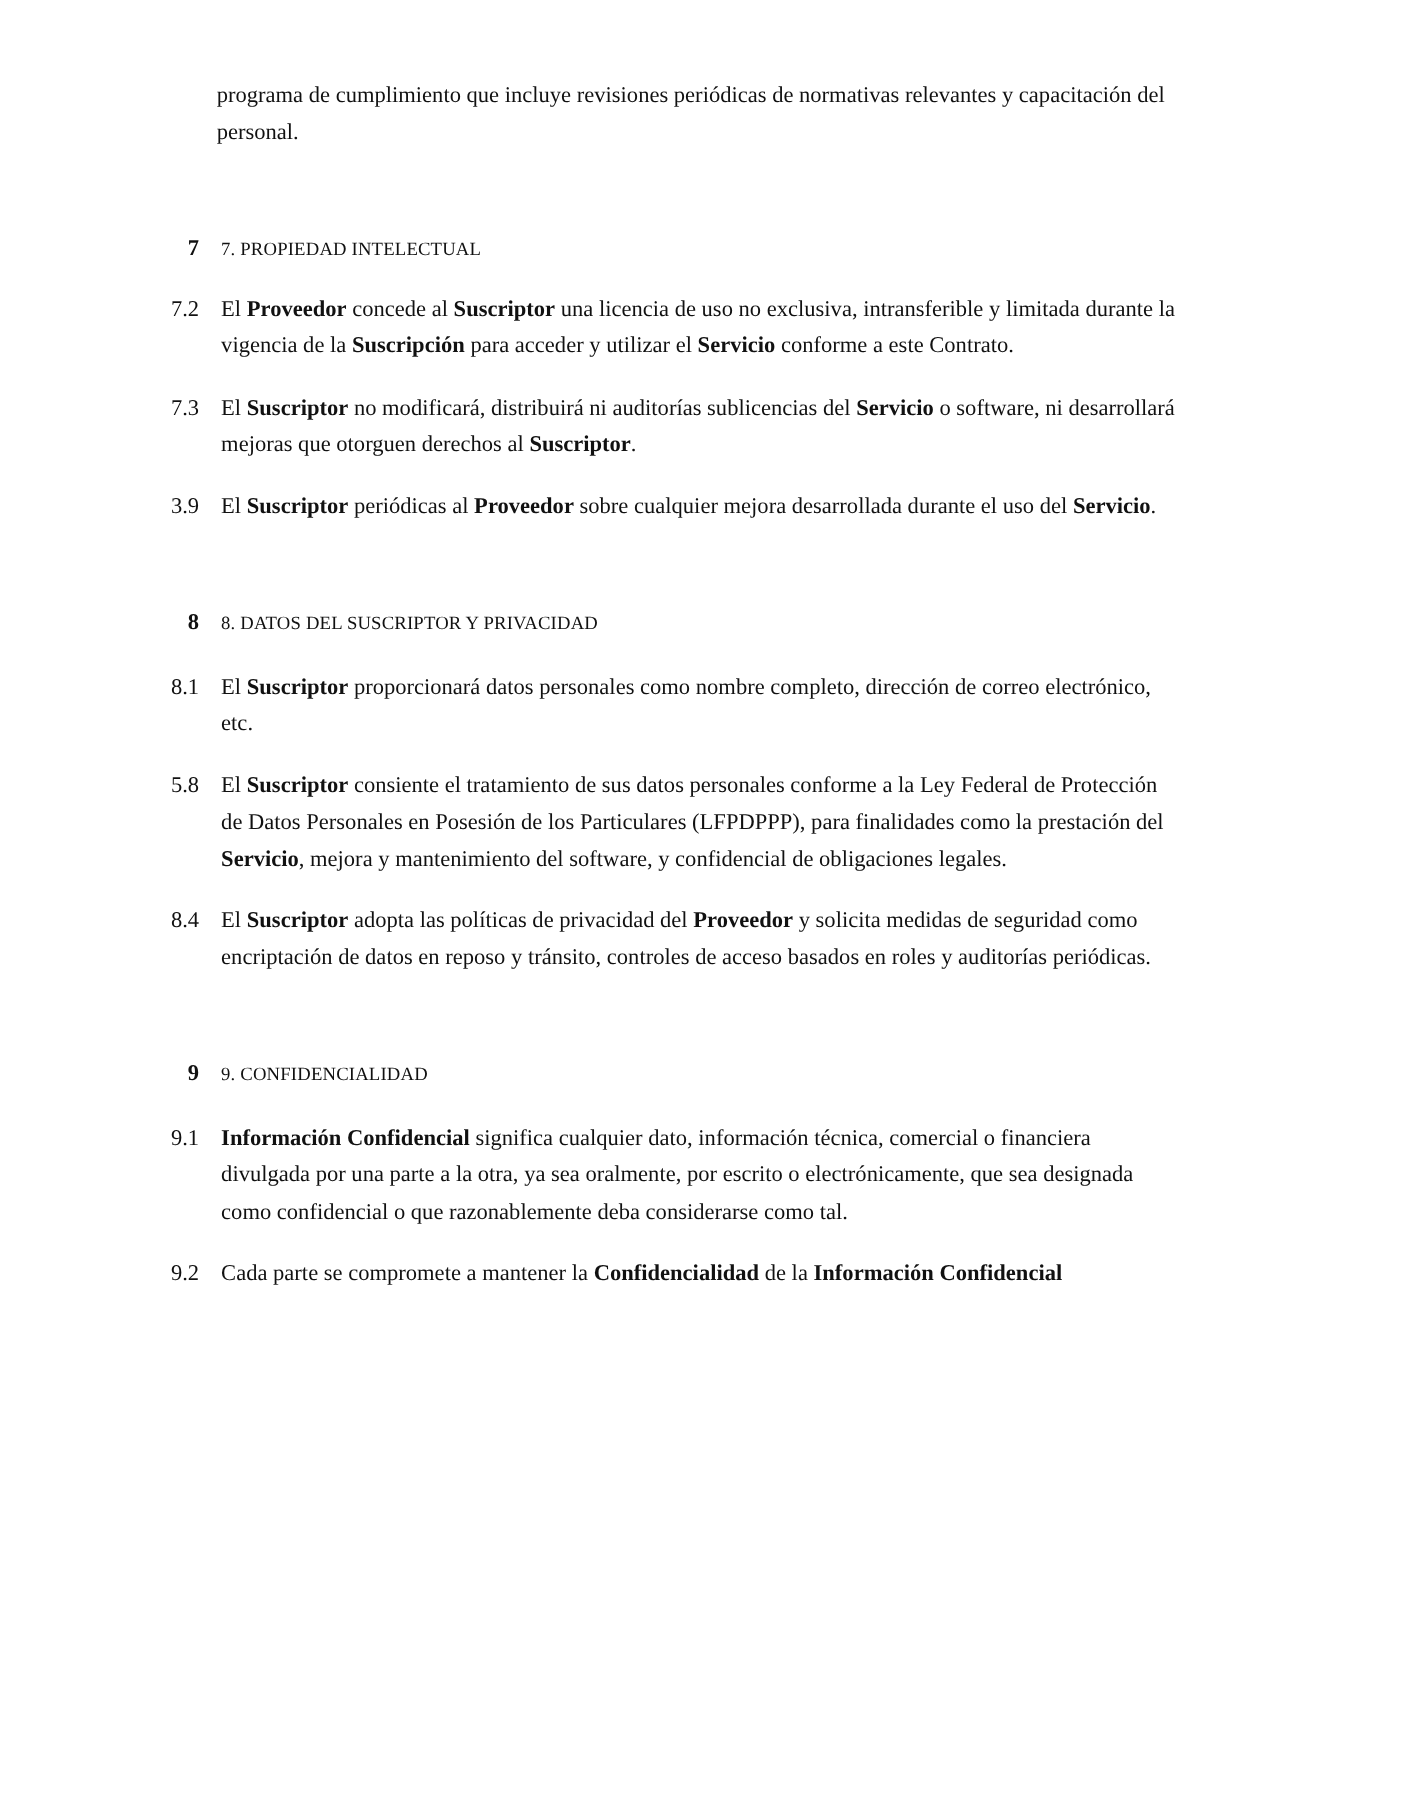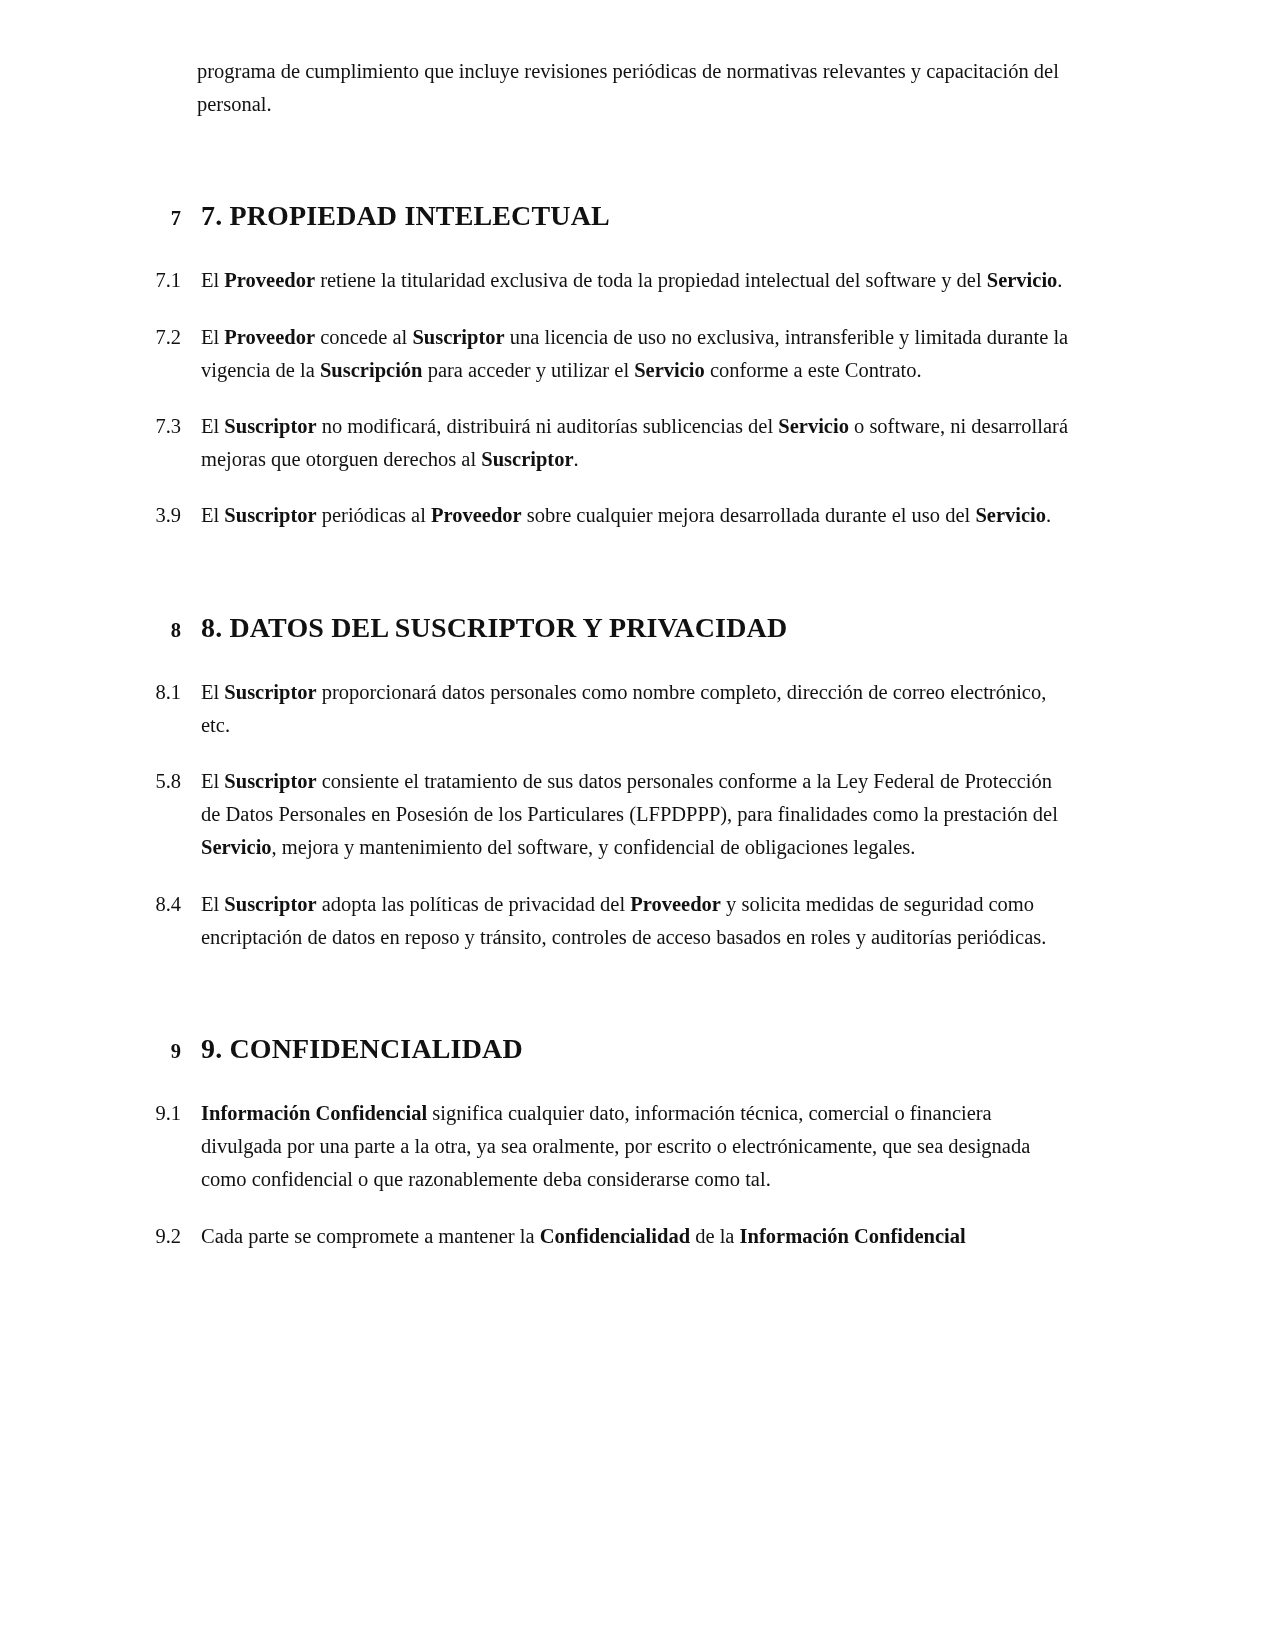--- a/index.html
+++ b/index.html
@@ -12,21 +12,21 @@
   body {
     font-family: "Liberation Serif", "DejaVu Serif", serif;
     color: #111111;
     -webkit-font-smoothing: antialiased;
   }
 
   .page {
     position: relative;
     width: 1275px;
     height: 1440px;
-    margin: 0 auto;
+    margin: 16px auto;
     background: #ffffff;
     overflow: hidden;
     box-sizing: border-box;
     padding: 55px 185px 0 145px;
   }
 
   .doc-body {
     width: 930px;
   }
 
@@ -52,22 +52,22 @@
     flex: 0 0 36px;
     text-align: right;
     font-weight: bold;
     font-size: 20.5px;
     line-height: 1.5;
     letter-spacing: 0.1px;
   }
 
   .section-head .title {
     margin-left: 20px;
-    font-weight: bold;
-    font-size: 28px;
+    font-weight: normal;
+    font-size: 17px;
     line-height: 1.5;
     letter-spacing: 0.15px;
   }
 
   
   .clause {
     display: flex;
     align-items: baseline;
     margin-top: 23px;
   }
@@ -110,24 +110,20 @@
   <div class="doc-body">
 
     <p class="lead-para">programa de cumplimiento que incluye revisiones periódicas de normativas relevantes y capacitación del personal.</p>
 
     <div id="sections-root">
         <div class="section-block">
           <div class="section-head">
             <span class="num">7</span>
             <span class="title">7. PROPIEDAD INTELECTUAL</span>
           </div>
-          <div class="clause first-after-head">
-            <span class="num">7.1</span>
-            <span class="text"><span>El </span><b>Proveedor</b><span> retiene la titularidad exclusiva de toda la propiedad intelectual del software y del </span><b>Servicio</b><span>.</span></span>
-          </div>
           <div class="clause">
             <span class="num">7.2</span>
             <span class="text"><span>El </span><b>Proveedor</b><span> concede al </span><b>Suscriptor</b><span> una licencia de uso no exclusiva, intransferible y limitada durante la vigencia de la </span><b>Suscripción</b><span> para acceder y utilizar el </span><b>Servicio</b><span> conforme a este Contrato.</span></span>
           </div>
           <div class="clause">
             <span class="num">7.3</span>
             <span class="text"><span>El </span><b>Suscriptor</b><span> no modificará, distribuirá ni auditorías sublicencias del </span><b>Servicio</b><span> o software, ni desarrollará mejoras que otorguen derechos al </span><b>Suscriptor</b><span>.</span></span>
           </div>
           <div class="clause">
             <span class="num">3.9</span>

